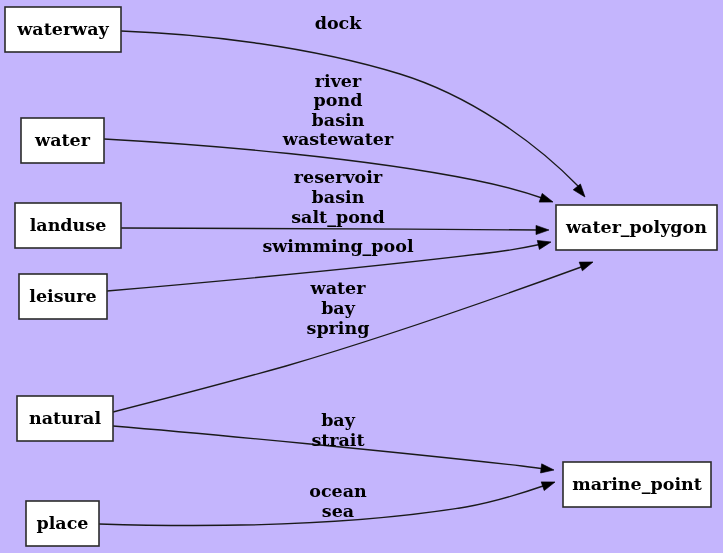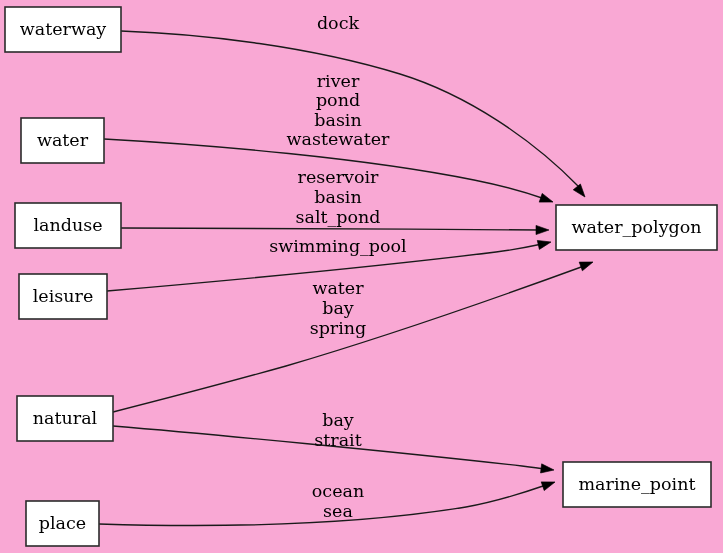--- a/index.html
+++ b/index.html
@@ -4,23 +4,24 @@
 <style>
   html, body {
     margin: 0;
     padding: 0;
     background: #ffffff;
   }
   #canvas {
     position: relative;
     width: 723px;
     height: 553px;
-    background: #f9a8d4;
+    background: #c4b5fd;
     overflow: hidden;
     font-family: "DejaVu Serif", "Liberation Serif", serif;
+    font-weight: bold;
   }
   svg.graph {
     position: absolute;
     top: 0; left: 0;
     width: 723px;
     height: 553px;
   }
   .node-rect {
     fill: #ffffff;
     stroke: #2b2b2b;

